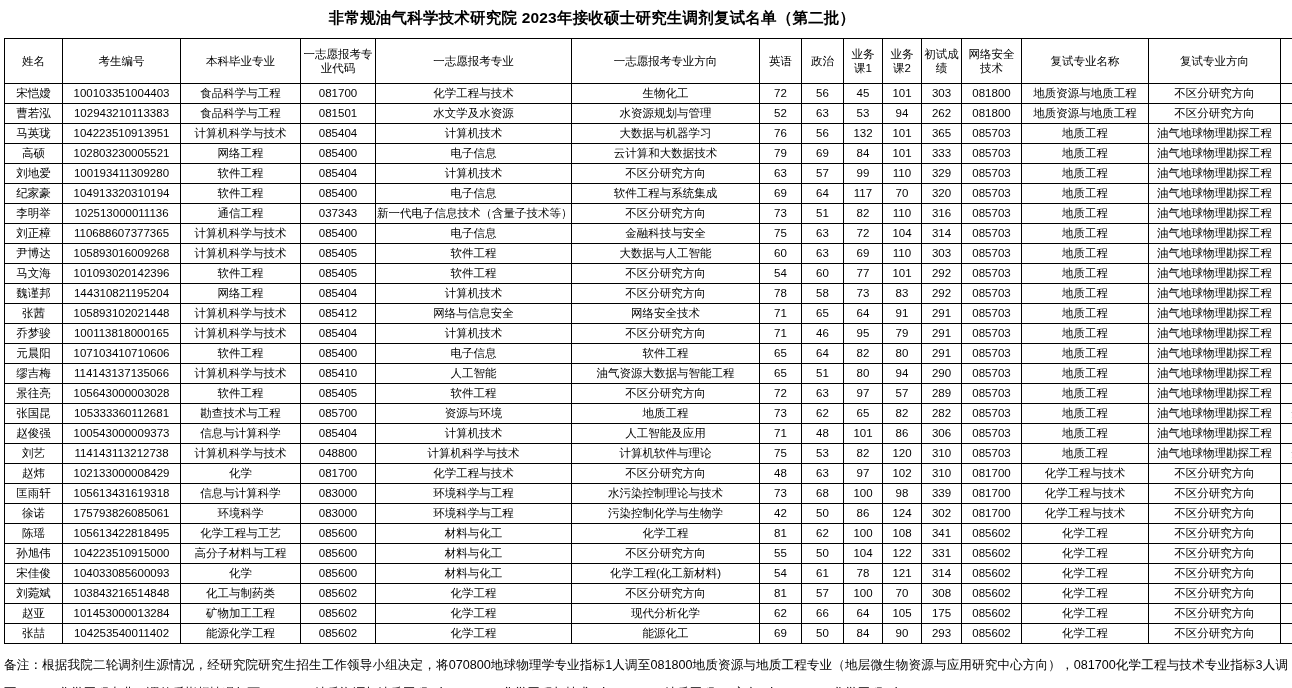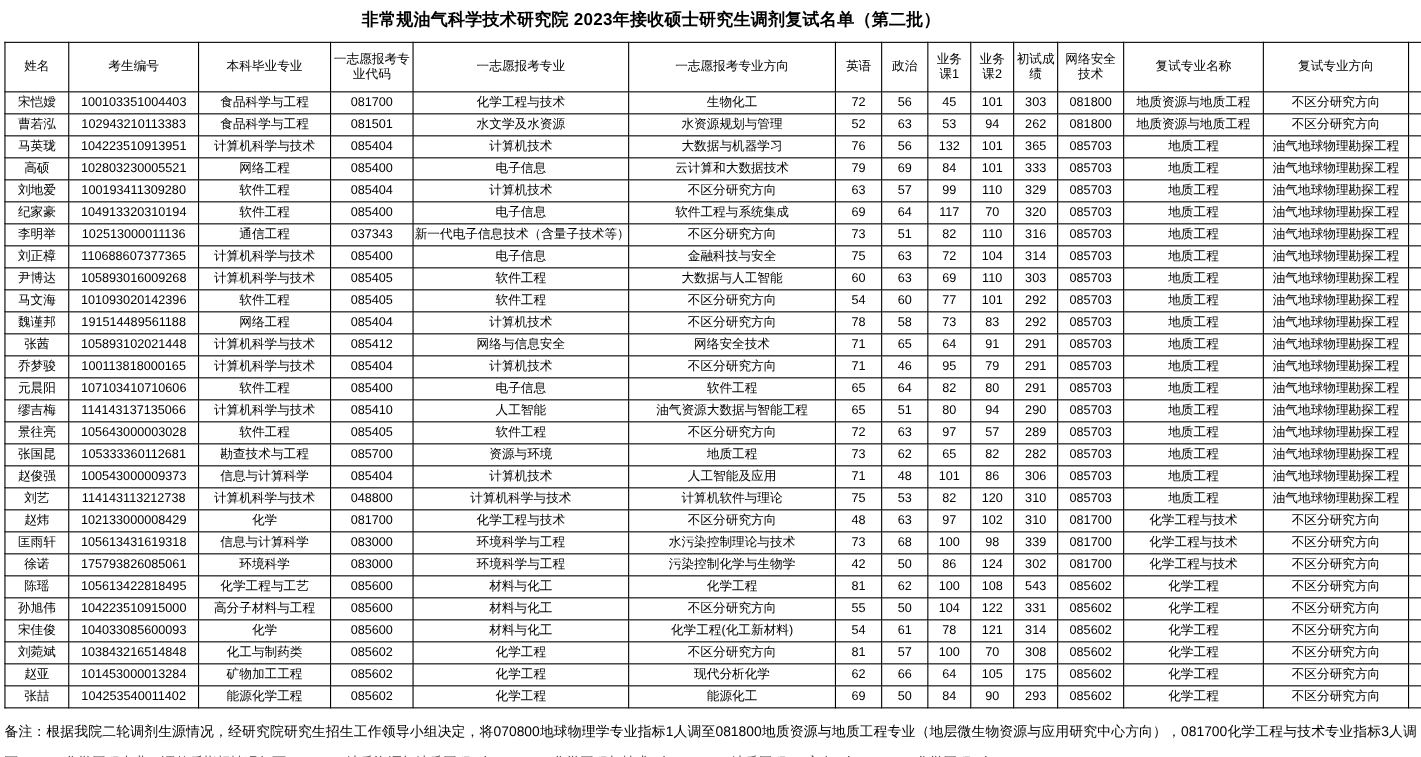--- a/index.html
+++ b/index.html
@@ -288,21 +288,21 @@
           <td>77</td>
           <td>101</td>
           <td>292</td>
           <td>085703</td>
           <td>地质工程</td>
           <td>油气地球物理勘探工程</td>
           <td>递补3</td>
         </tr>
         <tr>
           <td>魏谨邦</td>
-          <td>191514489561188</td>
+          <td>144310821195204</td>
           <td>网络工程</td>
           <td>085404</td>
           <td>计算机技术</td>
           <td>不区分研究方向</td>
           <td>78</td>
           <td>58</td>
           <td>73</td>
           <td>83</td>
           <td>292</td>
           <td>085703</td>
@@ -501,21 +501,21 @@
           <td>陈瑶</td>
           <td>105613422818495</td>
           <td>化学工程与工艺</td>
           <td>085600</td>
           <td>材料与化工</td>
           <td>化学工程</td>
           <td>81</td>
           <td>62</td>
           <td>100</td>
           <td>108</td>
-          <td>543</td>
+          <td>341</td>
           <td>085602</td>
           <td>化学工程</td>
           <td>不区分研究方向</td>
           <td></td>
         </tr>
         <tr>
           <td>孙旭伟</td>
           <td>104223510915000</td>
           <td>高分子材料与工程</td>
           <td>085600</td>

